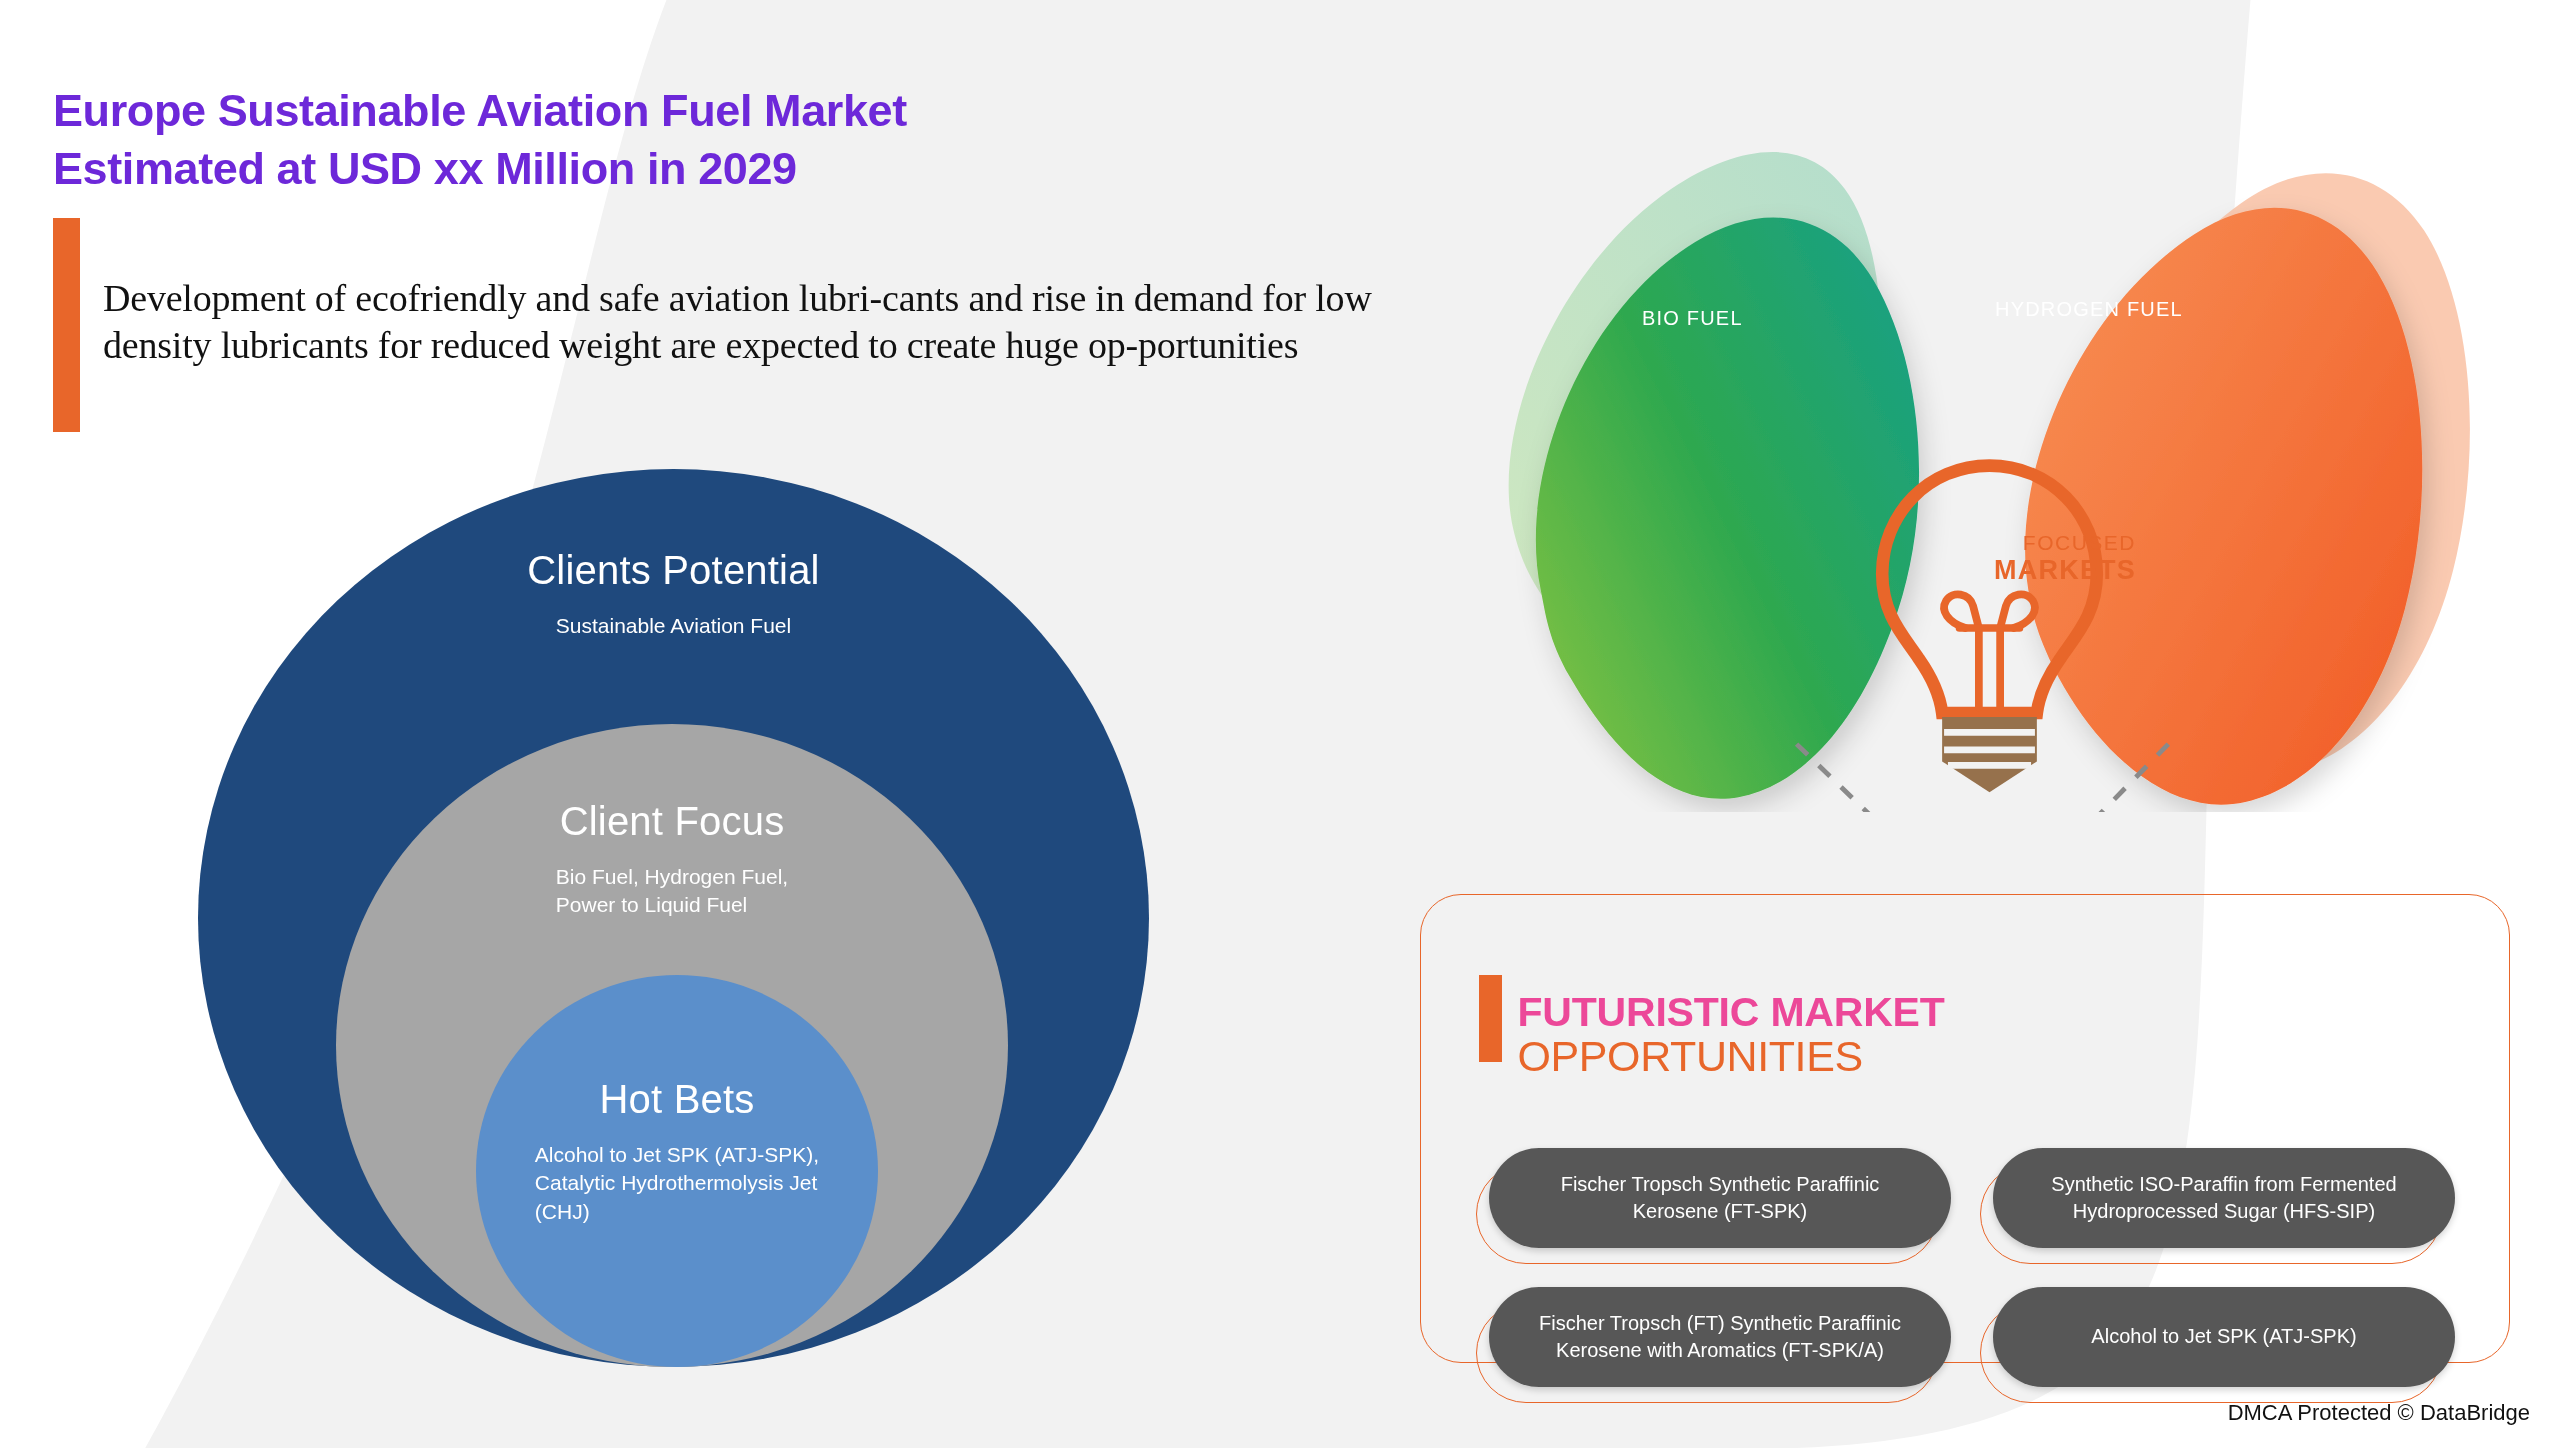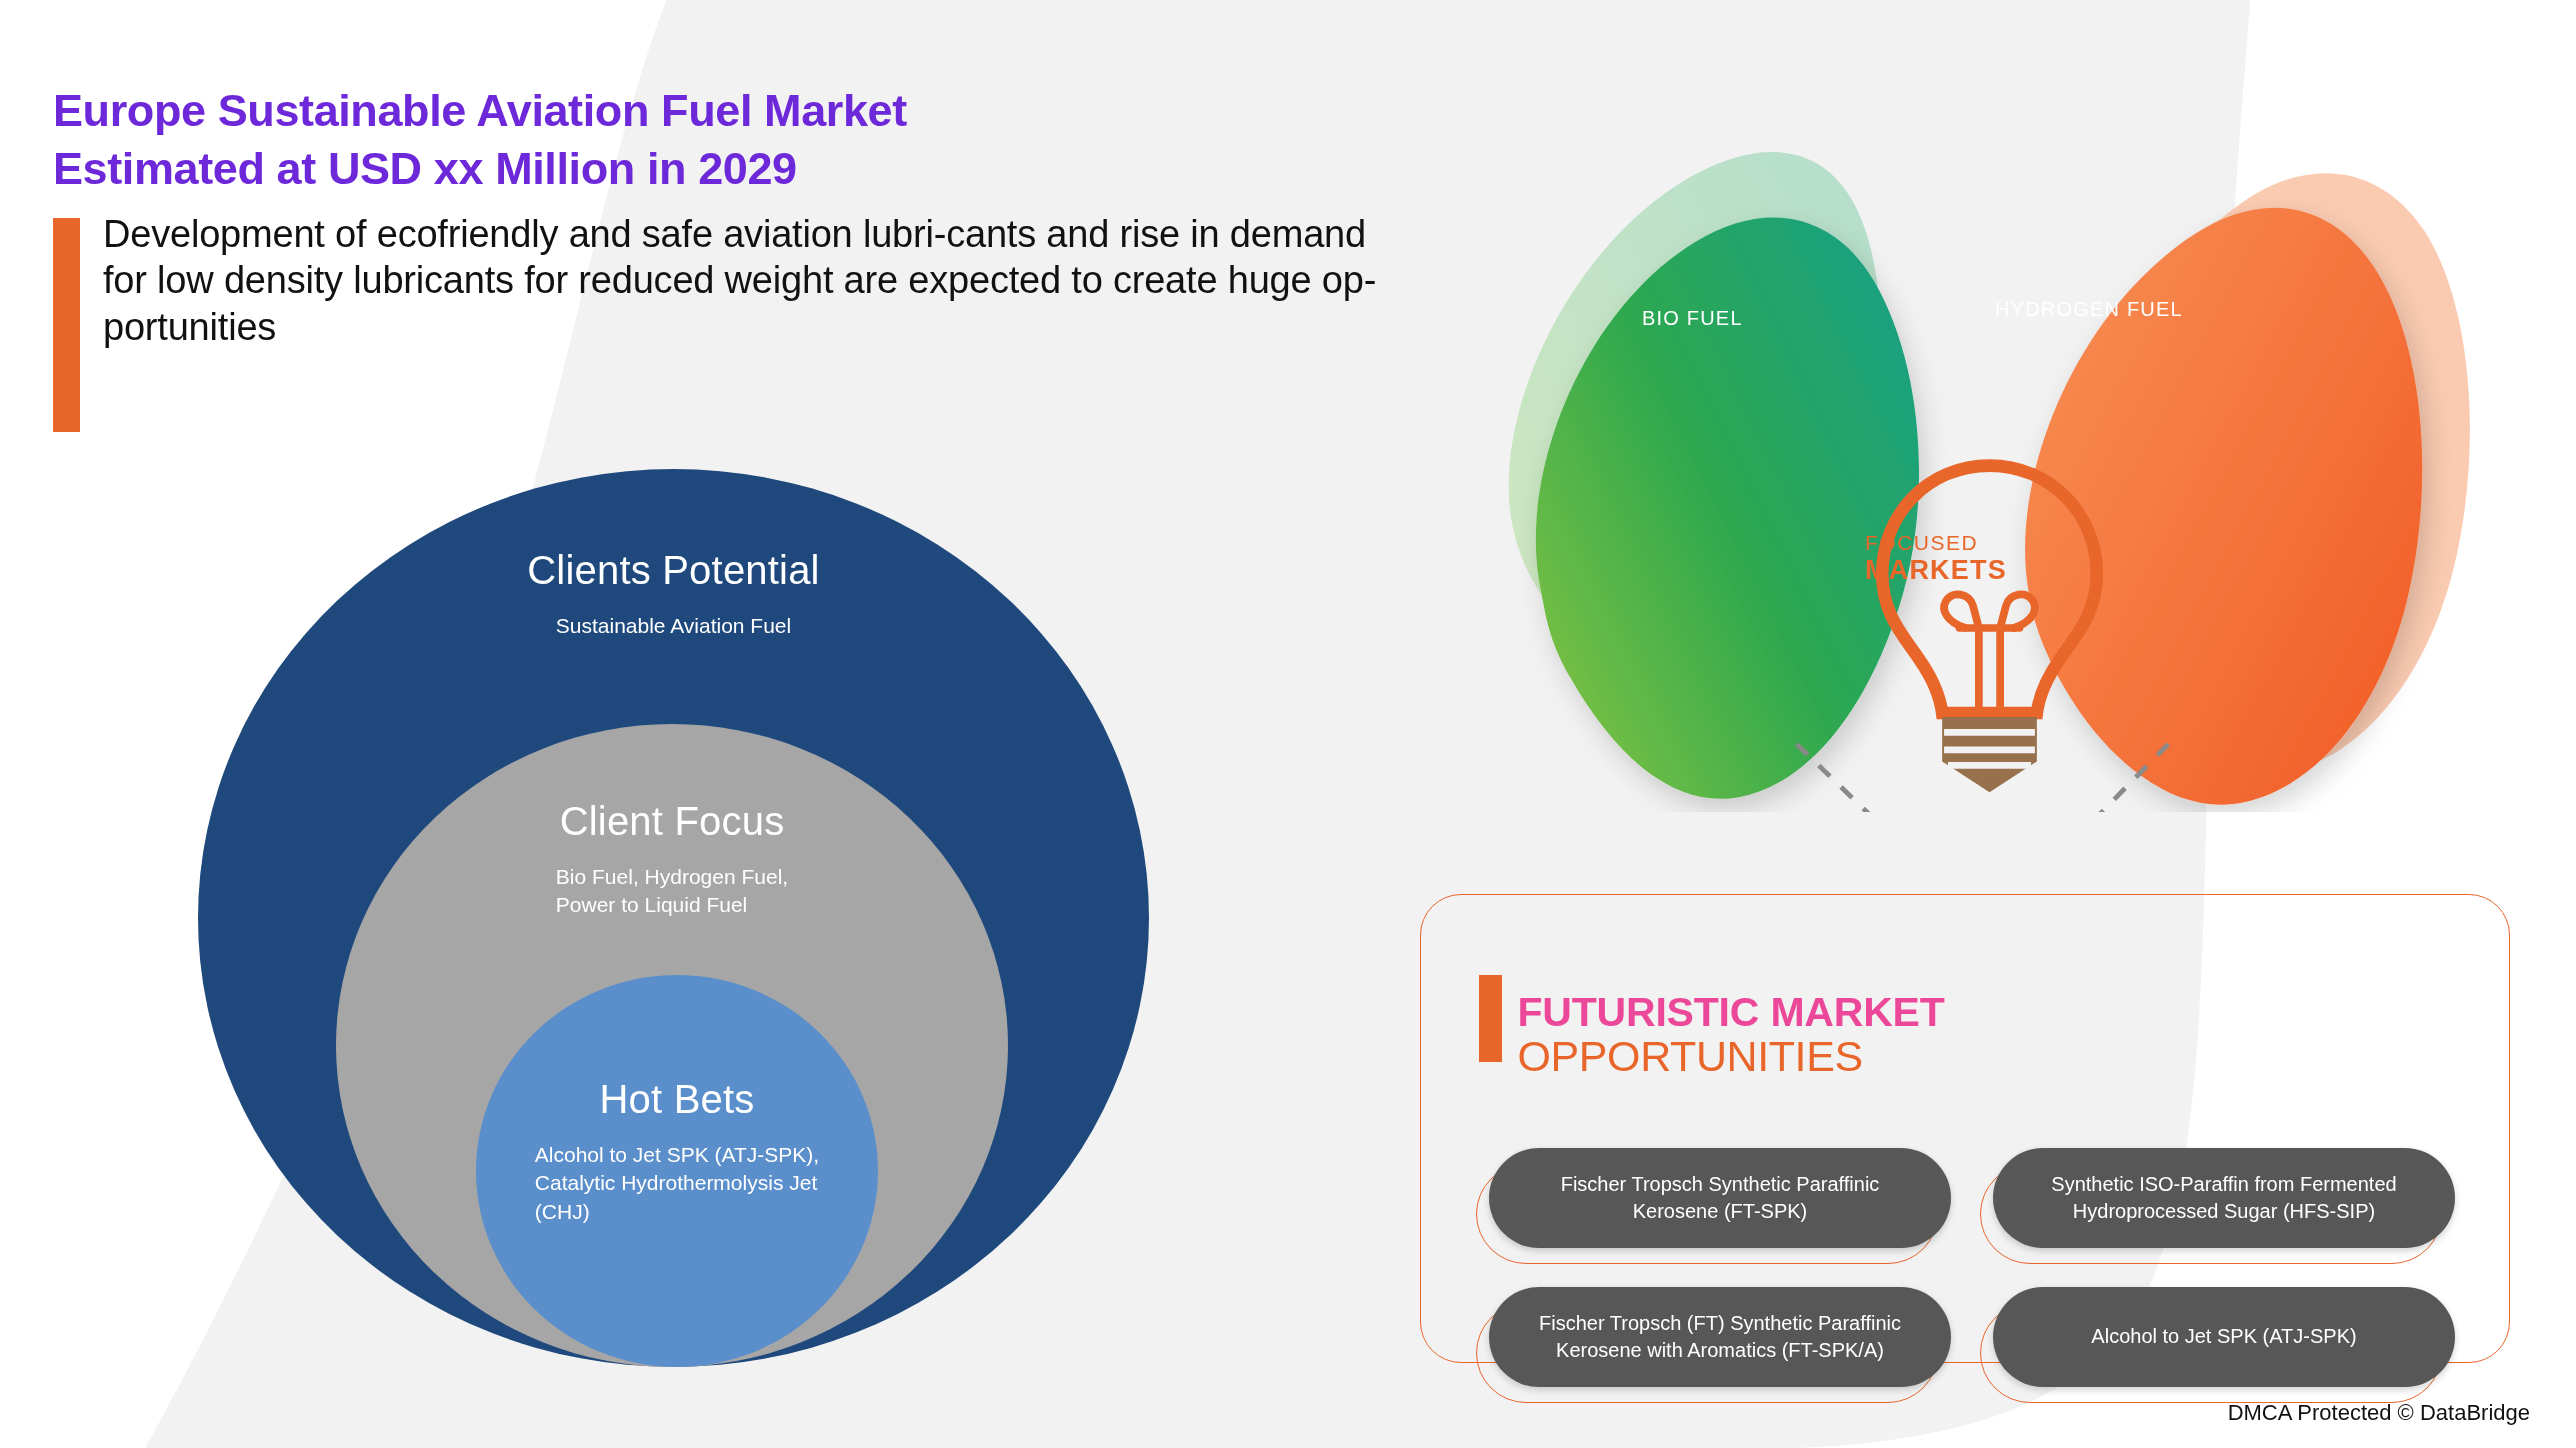--- a/index.html
+++ b/index.html
@@ -16,21 +16,21 @@
     position: absolute; left: 0; top: 0; width: 2576px; height: 1449px;
     z-index: 0; pointer-events: none;
   }
 
   
   #headline-block { position: absolute; left: 53px; top: 82px; width: 1420px; z-index: 4; }
   .h-title {
     font-size: 45px; font-weight: 700; line-height: 1.28;
     color: #6d28d9; letter-spacing: -0.4px;
   }
-  #subtitle-row { display: flex; align-items: flex-start; margin-top: 13.5px; }
+  #subtitle-row { display: flex; align-items: center; margin-top: 13.5px; font-family: Liberation Serif, serif; }
   #subtitle-bar {
     width: 27px; min-width: 27px; height: 214px; background: #E8662A; margin-right: 23px; margin-top: 7.7px;
   }
   #subtitle-text {
     font-size: 38px; line-height: 1.23; color: #111111; font-weight: 400;
     letter-spacing: -0.2px; width: 1285px;
   }
 
   
   #circles { position: absolute; left: 198px; top: 469px; width: 951px; height: 898px; z-index: 5; }
@@ -55,21 +55,21 @@
   .blob-label {
     position: absolute; color: #ffffff; font-size: 20px; letter-spacing: 1.2px;
     font-weight: 400; white-space: nowrap; z-index: 6;
   }
   #label-bio { left: 193px; top: 239px; }
   #label-hydrogen { left: 546px; top: 230px; }
 
   
   #bulb { position: absolute; left: 1859px; top: 454px; width: 261px; height: 348px; z-index: 5; }
   #bulb-text {
-    position: absolute; left: 6px; top: 77px; width: 261px; text-align: left; z-index: 6;
+    position: absolute; left: 16px; top: 77px; width: 261px; text-align: right; z-index: 6;
   }
   #bulb-l1 { color: #E8662A; font-size: 21px; font-weight: 400; letter-spacing: 1.5px; line-height: 1.16; }
   #bulb-l2 { color: #E8662A; font-size: 27px; font-weight: 700; letter-spacing: 1.2px; line-height: 1.16; }
 
   
   #panel {
     position: absolute; left: 1420px; top: 894px; width: 1090px; height: 469px;
     border: 1.9px solid #E8662A; border-radius: 41px; z-index: 4;
   }
   #panel-head { position: absolute; left: 58px; top: 80px; display: flex; align-items: flex-start; }

